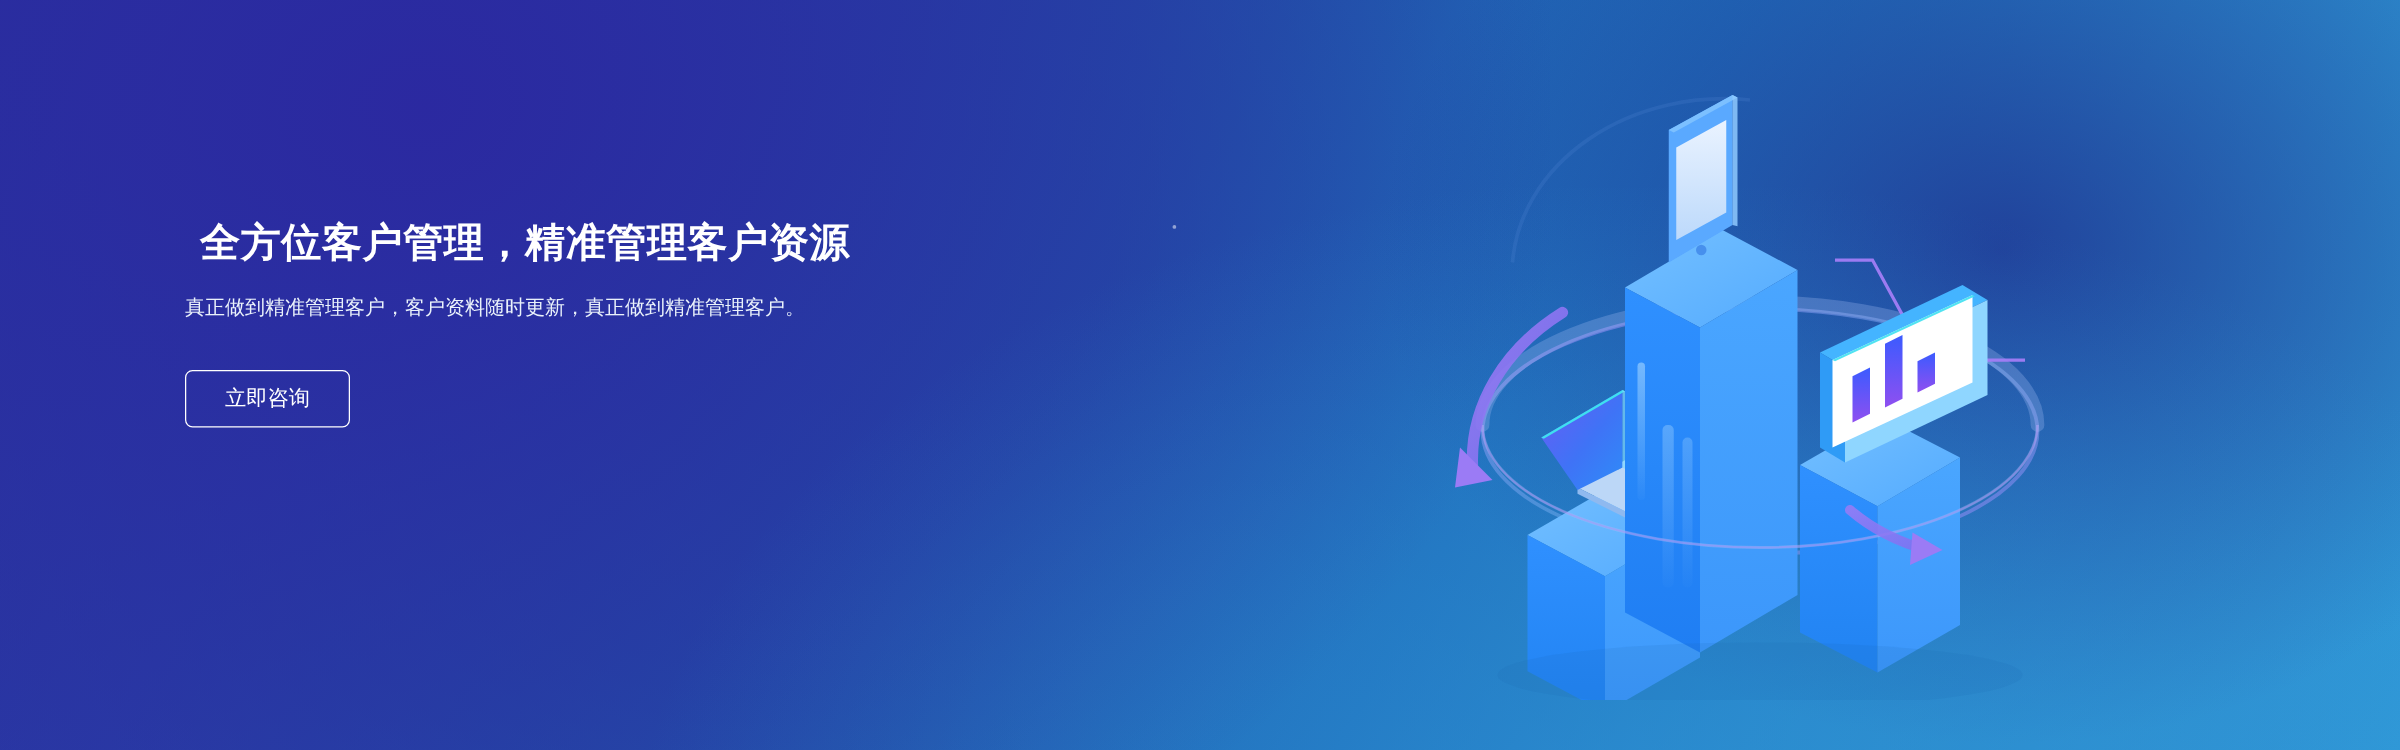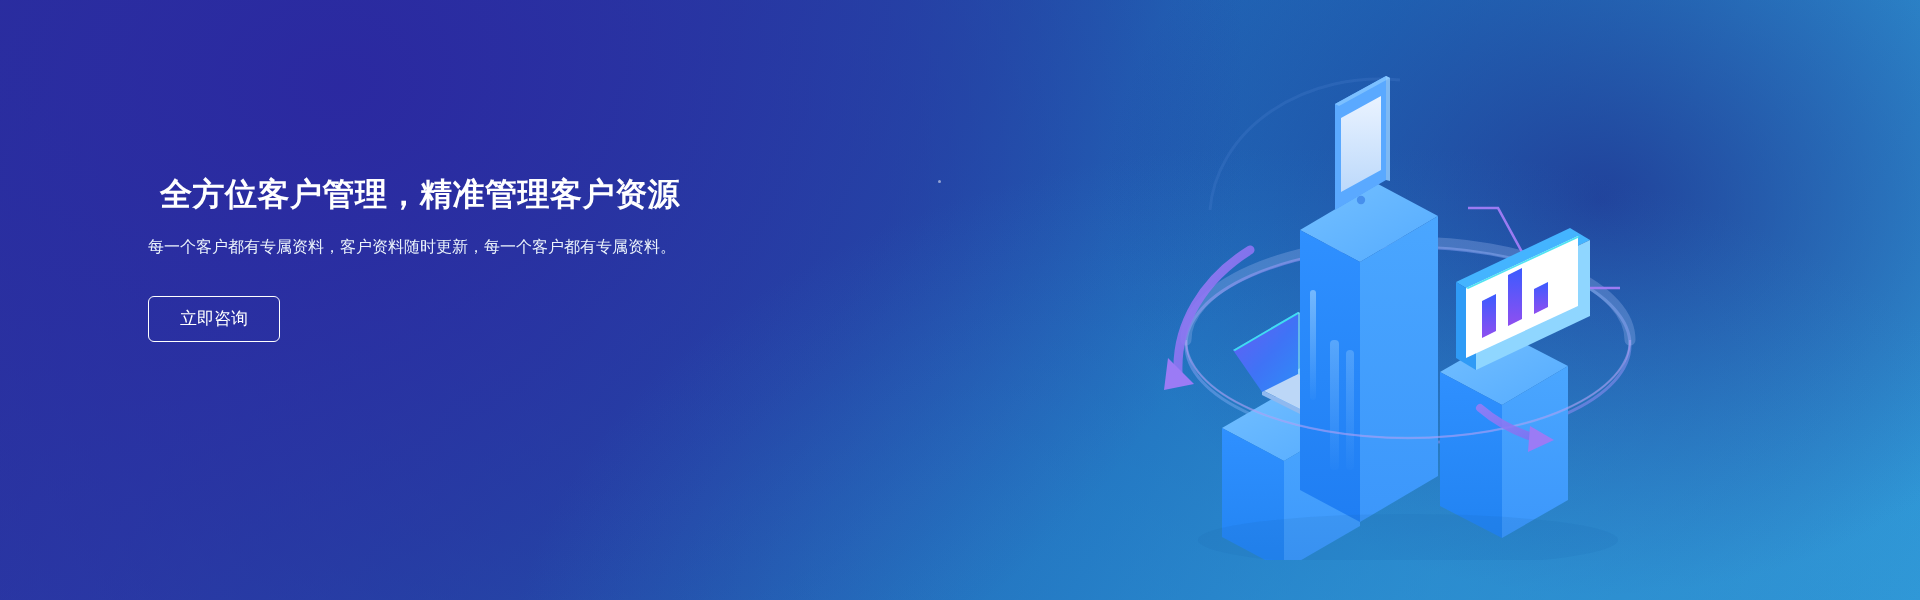--- a/index.html
+++ b/index.html
@@ -115,21 +115,21 @@
 
 <div id="banner">
 
   <div class="bg-glow-a"></div>
   <div class="bg-glow-c"></div>
   <div class="bg-glow-b"></div>
   <div class="tiny-star"></div>
 
   <div class="copy">
     <h1 class="headline">全方位客户管理，精准管理客户资源</h1>
-    <p class="subcopy">每一个客户都有专属资料，客户资料随时更新，每一个客户都有专属资料。</p>
+    <p class="subcopy">真正做到精准管理客户，客户资料随时更新，真正做到精准管理客户。</p>
     <div class="cta-wrap">
       <button class="cta">立即咨询</button>
     </div>
   </div>
 
   <div class="illustration">
     <svg width="520" height="520" viewBox="0 0 520 520" xmlns="http://www.w3.org/2000/svg">
       <defs>
         <linearGradient id="gFrontMain" x1="0" y1="0" x2="0" y2="1">
           <stop offset="0%" stop-color="#2f90ff"></stop>

